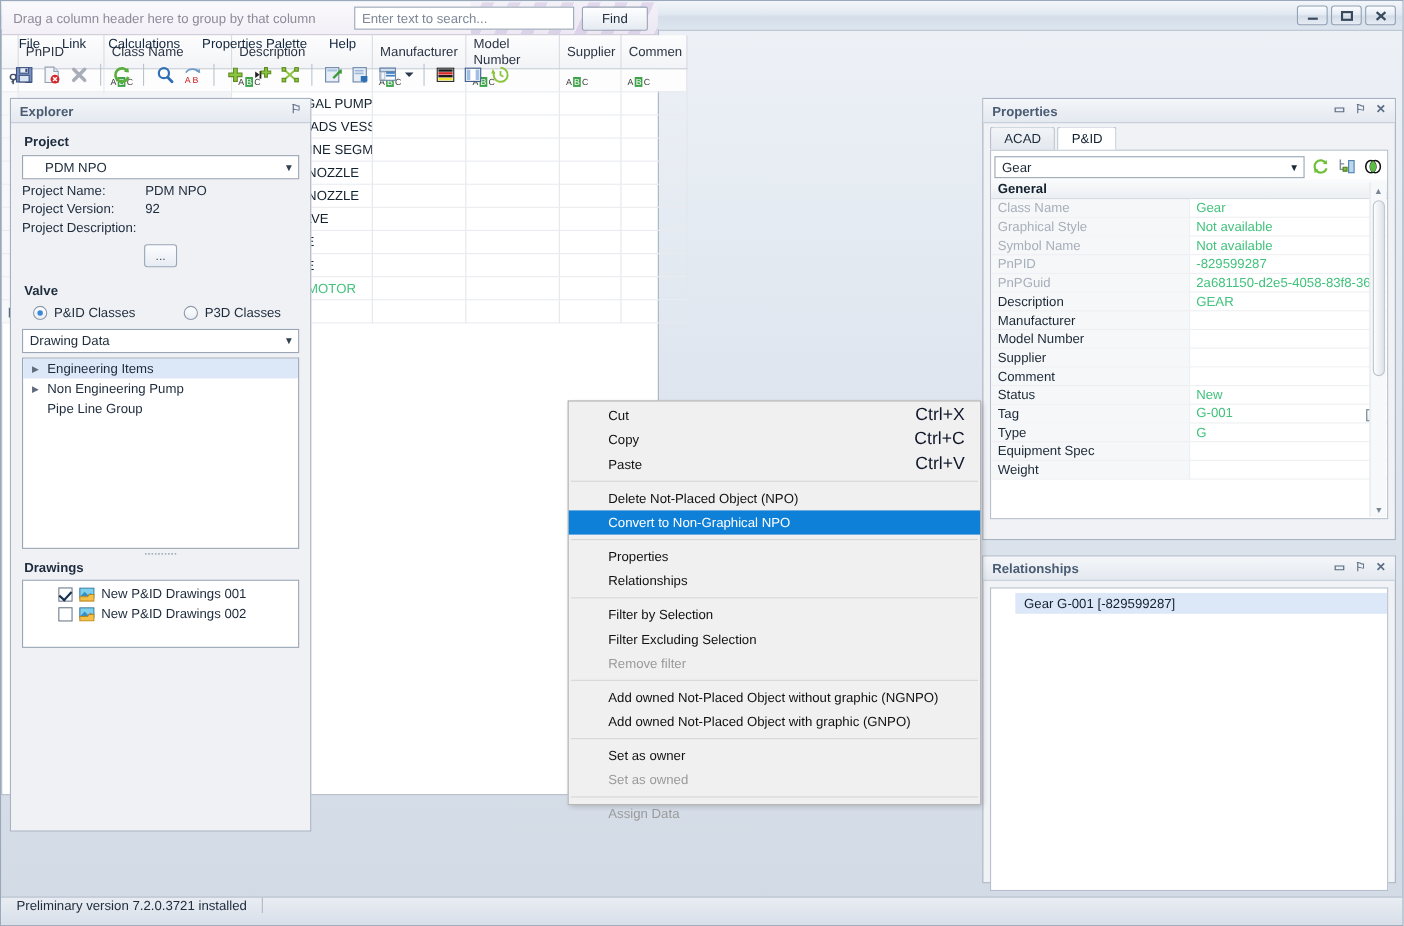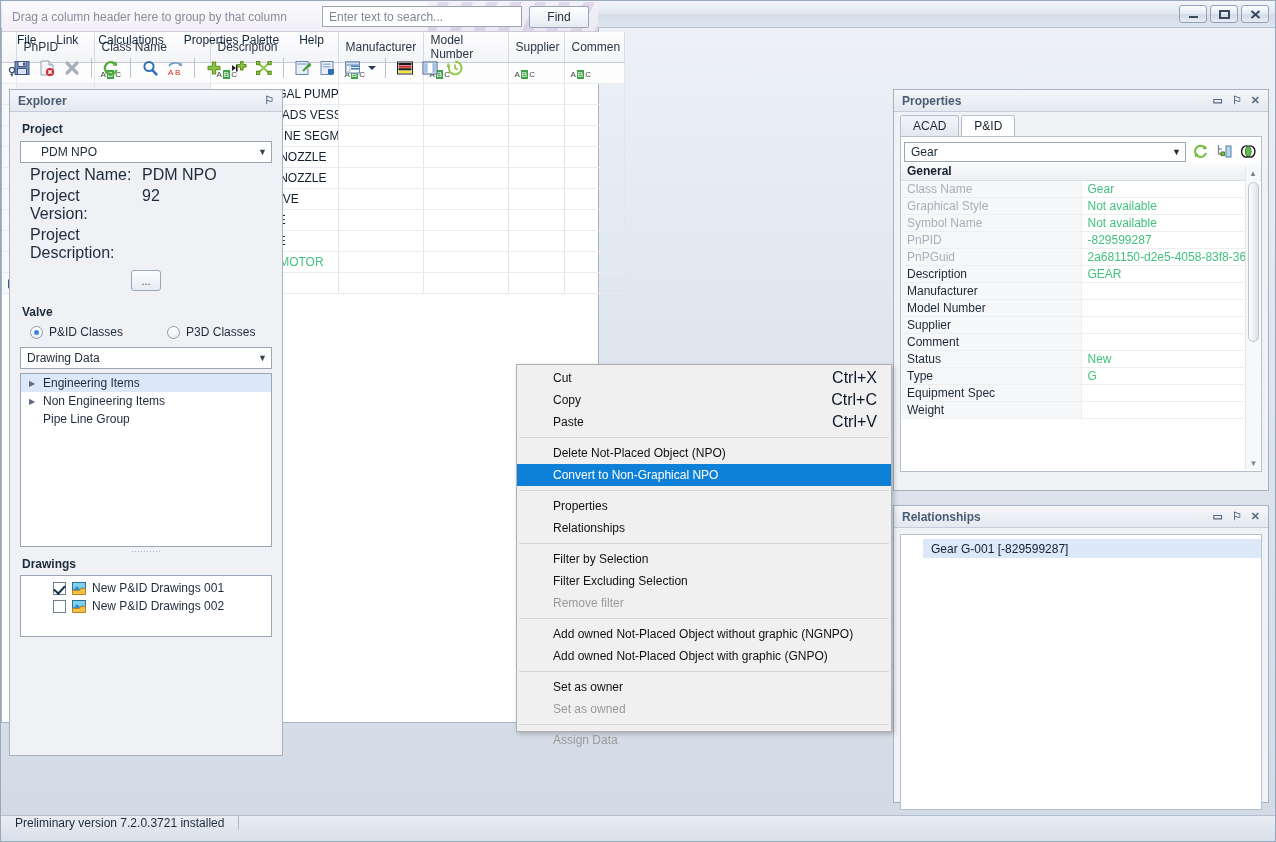--- a/index.html
+++ b/index.html
@@ -84,21 +84,21 @@
   
   #explorer { left:8px; top:88px; width:274px; height:667px; background:#eff1f4;}
   .exp-body { padding:6px 10px 0 10px; }
   .sec-title { font-weight:bold; color:#1d2b3c; font-size:12px; margin:4px 0 5px 2px;}
   .combo {
     height:22px; background:#fff; border:1px solid #9aa6b6;
     display:flex; align-items:center; padding:0 4px 0 8px; font-size:12px; color:#22303f;
     position:relative;
   }
   .combo .caret { margin-left:auto; font-size:9px; color:#33414f; }
-  .kv { display:flex; font-size:16px; color:#1d2b3c; margin:3px 0 0 10px; }
+  .kv { display:flex; font-size:12px; color:#1d2b3c; margin:3px 0 0 0; }
   .kv .k { width:112px; }
   .kv .v { color:#1d2b3c; }
   .dots-btn {
     width:30px;height:21px;margin:8px auto 0 auto;
     border:1px solid #9aa6b6; border-radius:3px;
     background:linear-gradient(180deg,#fcfdff,#e7ecf3);
     display:flex;align-items:center;justify-content:center; color:#3b4a5c; font-size:11px;
   }
   .radios { display:flex; gap:44px; margin:6px 0 8px 10px; font-size:12px; color:#1d2b3c;}
   .radio { display:flex;align-items:center; gap:6px; }
@@ -450,21 +450,21 @@
         <span class="caret">▼</span>
       </div>
 
       <div class="tree">
         <div class="tnode sel">
           <span class="tarrow">▶</span>
           <span>Engineering Items</span>
         </div>
         <div class="tnode">
           <span class="tarrow">▶</span>
-          <span>Non Engineering Items</span>
+          <span>Non Engineering Pump</span>
         </div>
         <div class="tnode">
           <span class="tarrow"></span>
           <span>Pipe Line Group</span>
         </div>
       </div>
 
       <div class="grip"></div>
 
       <div class="sec-title" style="margin:0 0 3px 2px">Drawings</div>
@@ -747,20 +747,24 @@
             </tr>
             <tr>
               <td class="pname">Comment</td>
               <td class="pval"></td>
             </tr>
             <tr>
               <td class="pname">Status</td>
               <td class="pval"><span class="pdrop">▼</span>New</td>
             </tr>
             <tr>
+              <td class="pname">Tag</td>
+              <td class="pval"><span class="pbtn-sq"></span>G-001</td>
+            </tr>
+            <tr>
               <td class="pname">Type</td>
               <td class="pval"><span class="pdrop">▼</span>G</td>
             </tr>
             <tr>
               <td class="pname">Equipment Spec</td>
               <td class="pval"></td>
             </tr>
             <tr>
               <td class="pname">Weight</td>
               <td class="pval"></td>

